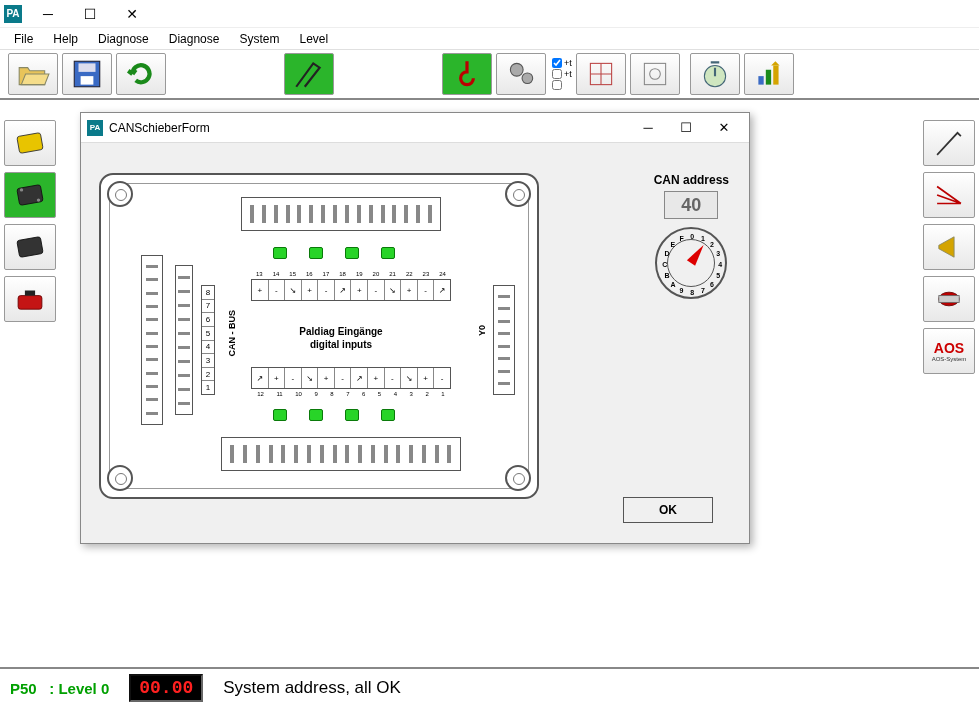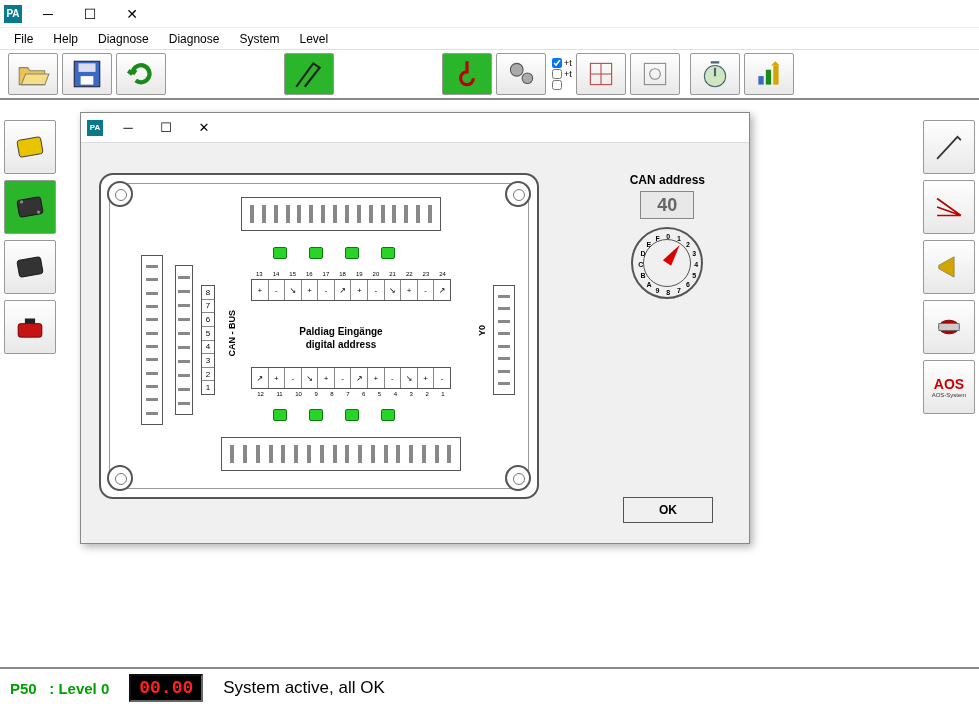--- a/index.html
+++ b/index.html
@@ -14,21 +14,21 @@
 .toolbar { height: 50px; background: #fff; display: flex; align-items: center; padding: 2px 8px; gap: 4px; border-bottom: 2px solid #888; }
 .tool-btn { width: 50px; height: 42px; border: 1px solid #999; background: linear-gradient(#fff,#e8e8e8); display: flex; align-items: center; justify-content: center; cursor: pointer; border-radius: 2px; }
 .tool-btn.green { background: #2bb52b; }
 .tool-btn.spacer { border: none; background: none; cursor: default; }
 .tool-checks { display: flex; flex-direction: column; font-size: 9px; gap: 1px; margin-left: 2px; }
 .tool-checks label { display: flex; align-items: center; gap: 2px; }
 .tool-checks input { width: 10px; height: 10px; }
 .brand { width: 150px; height: 38px; background: #ffd500; border: 1px solid #999; display: flex; align-items: center; justify-content: center; font-weight: 900; font-size: 16px; color: #000; font-style: italic; margin-left: 4px; }
 .left-tools { position: absolute; left: 4px; top: 120px; display: flex; flex-direction: column; gap: 6px; }
 .right-tools { position: absolute; right: 4px; top: 120px; display: flex; flex-direction: column; gap: 6px; }
-.side-btn { width: 52px; height: 54px; border: 1px solid #999; background: linear-gradient(#fff,#e8e8e8); display: flex; align-items: center; justify-content: center; cursor: pointer; border-radius: 2px; }
+.side-btn { width: 52px; height: 46px; border: 1px solid #999; background: linear-gradient(#fff,#e8e8e8); display: flex; align-items: center; justify-content: center; cursor: pointer; border-radius: 2px; }
 .side-btn.active { background: #2bb52b; }
 .statusbar { position: absolute; left: 0; right: 0; bottom: 0; height: 40px; background: #fff; border-top: 2px solid #888; display: flex; align-items: center; padding: 0 10px; gap: 20px; }
 .statusbar .p50 { color: #00a000; font-weight: bold; font-size: 15px; }
 .statusbar .counter { background: #000; color: #ff2020; font-family: "Courier New", monospace; font-weight: bold; font-size: 18px; padding: 2px 8px; border: 2px inset #666; }
 .statusbar .msg { font-size: 17px; }
 
 .dialog { position: absolute; left: 80px; top: 112px; width: 670px; height: 432px; background: #f0f0f0; border: 1px solid #888; box-shadow: 3px 3px 8px rgba(0,0,0,.3); }
 .dialog-titlebar { height: 30px; background: #fff; display: flex; align-items: center; padding: 0 6px; border-bottom: 1px solid #ddd; }
 .dialog-titlebar .app-icon { width: 16px; height: 16px; background: #0a7a8a; color: #fff; font-size: 8px; font-weight: bold; display: flex; align-items: center; justify-content: center; margin-right: 6px; }
 .dialog-titlebar .dlg-title { font-size: 12px; flex: 1; }
@@ -49,21 +49,21 @@
 .connector-v .pins { position:absolute; left:3px; right:3px; top:4px; bottom:4px; display:flex; flex-direction:column; justify-content:space-around; align-items:center; }
 .connector-v .pins span { width:12px; height:3px; background:#888; }
 .led-row { position:absolute; display:flex; gap:22px; }
 .led { width:14px; height:12px; background:#28d428; border:1px solid #0a7a0a; border-radius:2px; }
 .center-label { position:absolute; left:170px; top:150px; width:140px; text-align:center; font-size:10px; font-weight:bold; line-height:1.3; }
 .vlabel { position:absolute; font-size:9px; font-weight:bold; writing-mode: vertical-rl; transform: rotate(180deg); }
 .io-block { position:absolute; border:1px solid #555; background:#fff; display:flex; }
 .io-block .cell { flex:1; border-right:1px solid #888; display:flex; align-items:center; justify-content:center; font-size:8px; }
 .io-block .cell:last-child { border-right:none; }
 .pin-nums { position:absolute; display:flex; font-size:6px; justify-content:space-around; }
-.can-address { position:absolute; right: 44px; top: 30px; }
+.can-address { position:absolute; right: 20px; top: 30px; }
 .can-address .lbl { font-size:12px; font-weight:bold; margin-bottom:4px; }
 .can-address .val { width:54px; height:28px; border:1px solid #888; background:#e8e8e8; font-size:18px; font-weight:bold; display:flex; align-items:center; justify-content:center; margin:0 auto 8px; color:#666; }
 .rotary { width:72px; height:72px; border:2px solid #555; border-radius:50%; position:relative; margin:0 auto; }
 .rotary .inner { position:absolute; left:10px; top:10px; right:10px; bottom:10px; border:1px solid #555; border-radius:50%; background:#f0f0f0; }
 .rotary .arrow { position:absolute; left:50%; top:50%; width:0; height:0; border-left:5px solid transparent; border-right:5px solid transparent; border-bottom:22px solid #d00; transform-origin: 50% 100%; transform: translate(-50%,-100%) rotate(35deg); }
 .ok-btn { position:absolute; right:36px; bottom:20px; width:90px; height:26px; border:1px solid #555; background:#f0f0f0; font-size:12px; font-weight:bold; cursor:pointer; }
 
 svg { width: 32px; height: 32px; }
 .side-btn svg, .tool-btn svg { width: 34px; height: 34px; }
 </style>
@@ -216,20 +216,21 @@
   </div>
   <div class="side-btn" style="flex-direction:column;font-size:9px;">
     <span style="color:#c00;font-weight:900;font-size:14px">AOS</span>
     <span style="color:#333;font-size:6px">AOS-System</span>
   </div>
 </div>
 
 <div class="dialog">
   <div class="dialog-titlebar">
     <div class="app-icon">PA</div>
+    <div class="dlg-title">CANSchieberForm</div>
     <div class="win-btn">─</div>
     <div class="win-btn">☐</div>
     <div class="win-btn">✕</div>
   </div>
   <div class="dialog-body">
 
     <div class="pcb">
       <div class="corner tl"></div>
       <div class="corner tr"></div>
       <div class="corner bl"></div>
@@ -288,21 +289,21 @@
           <div class="cell">+</div>
           <div class="cell">-</div>
           <div class="cell">↘</div>
           <div class="cell">+</div>
           <div class="cell">-</div>
           <div class="cell">↗</div>
       </div>
 
       <div class="center-label">
         <div>Paldiag Eingänge</div>
-        <div>digital address</div>
+        <div>digital inputs</div>
       </div>
 
       <div class="io-block" style="left:150px;top:192px;width:200px;height:22px">
         <div class="cell">↗</div>
           <div class="cell">+</div>
           <div class="cell">-</div>
           <div class="cell">↘</div>
           <div class="cell">+</div>
           <div class="cell">-</div>
           <div class="cell">↗</div>
@@ -445,14 +446,14 @@
 
     <button class="ok-btn">OK</button>
   </div>
 </div>
 
 <div class="statusbar">
   <span class="p50">
     <span>P50</span>&nbsp;&nbsp;&nbsp;<span>: Level 0</span>
   </span>
   <span class="counter">00.00</span>
-  <span class="msg">System active, all OK</span>
+  <span class="msg">System address, all OK</span>
 </div>
 
 </body></html>

